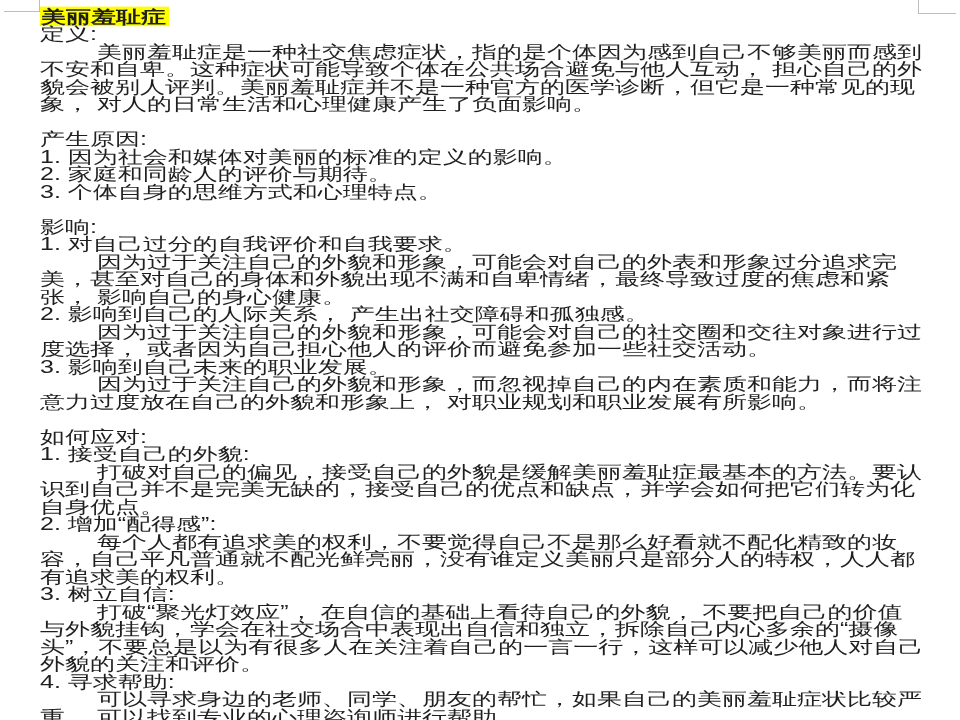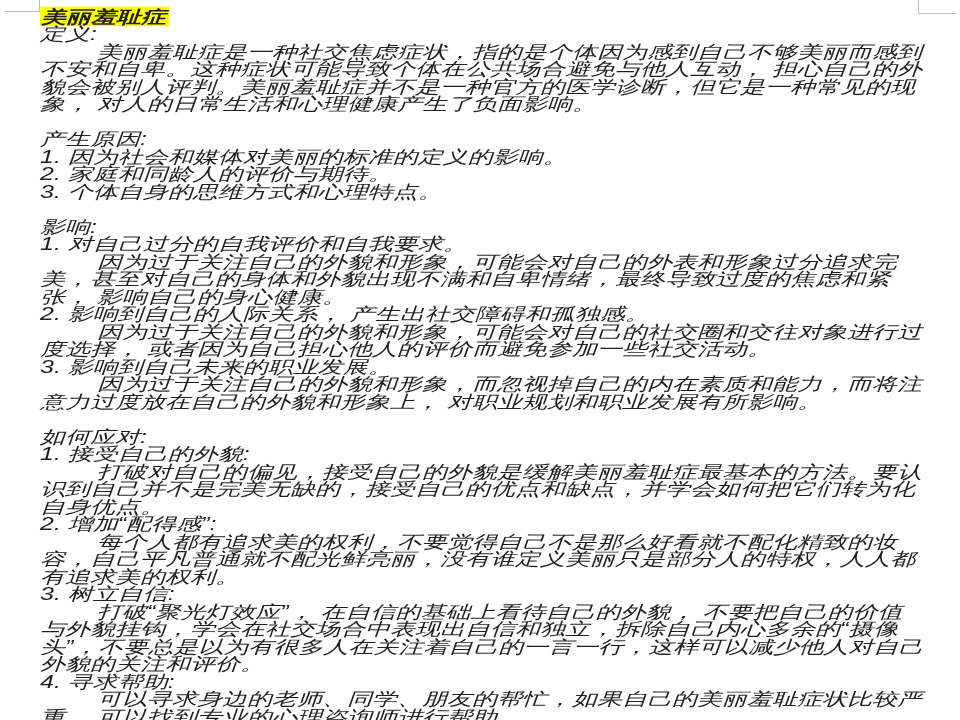--- a/index.html
+++ b/index.html
@@ -9,21 +9,20 @@
     height: 720px;
     overflow: hidden;
     background: var(--page-bg, #ffffff);
   }
   .page {
     position: relative;
     width: 960px;
     height: 720px;
     background: var(--page-bg, #ffffff);
     font-family: "Liberation Sans", "DejaVu Sans", sans-serif;
-    font-style: italic;
   }
   
   .mark {
     position: absolute;
     background: var(--mark-color, #bdbdbd);
   }
   .mark.tl-v { left: 39px; top: 0;  width: 1px;  height: 12px; }
   .mark.tl-h { left: 4px;  top: 11px; width: 36px; height: 1px; }
   .mark.tr-v { left: 918px; top: 0;  width: 1px;  height: 14px; }
   .mark.tr-h { left: 918px; top: 13px; width: 38px; height: 1px; }

